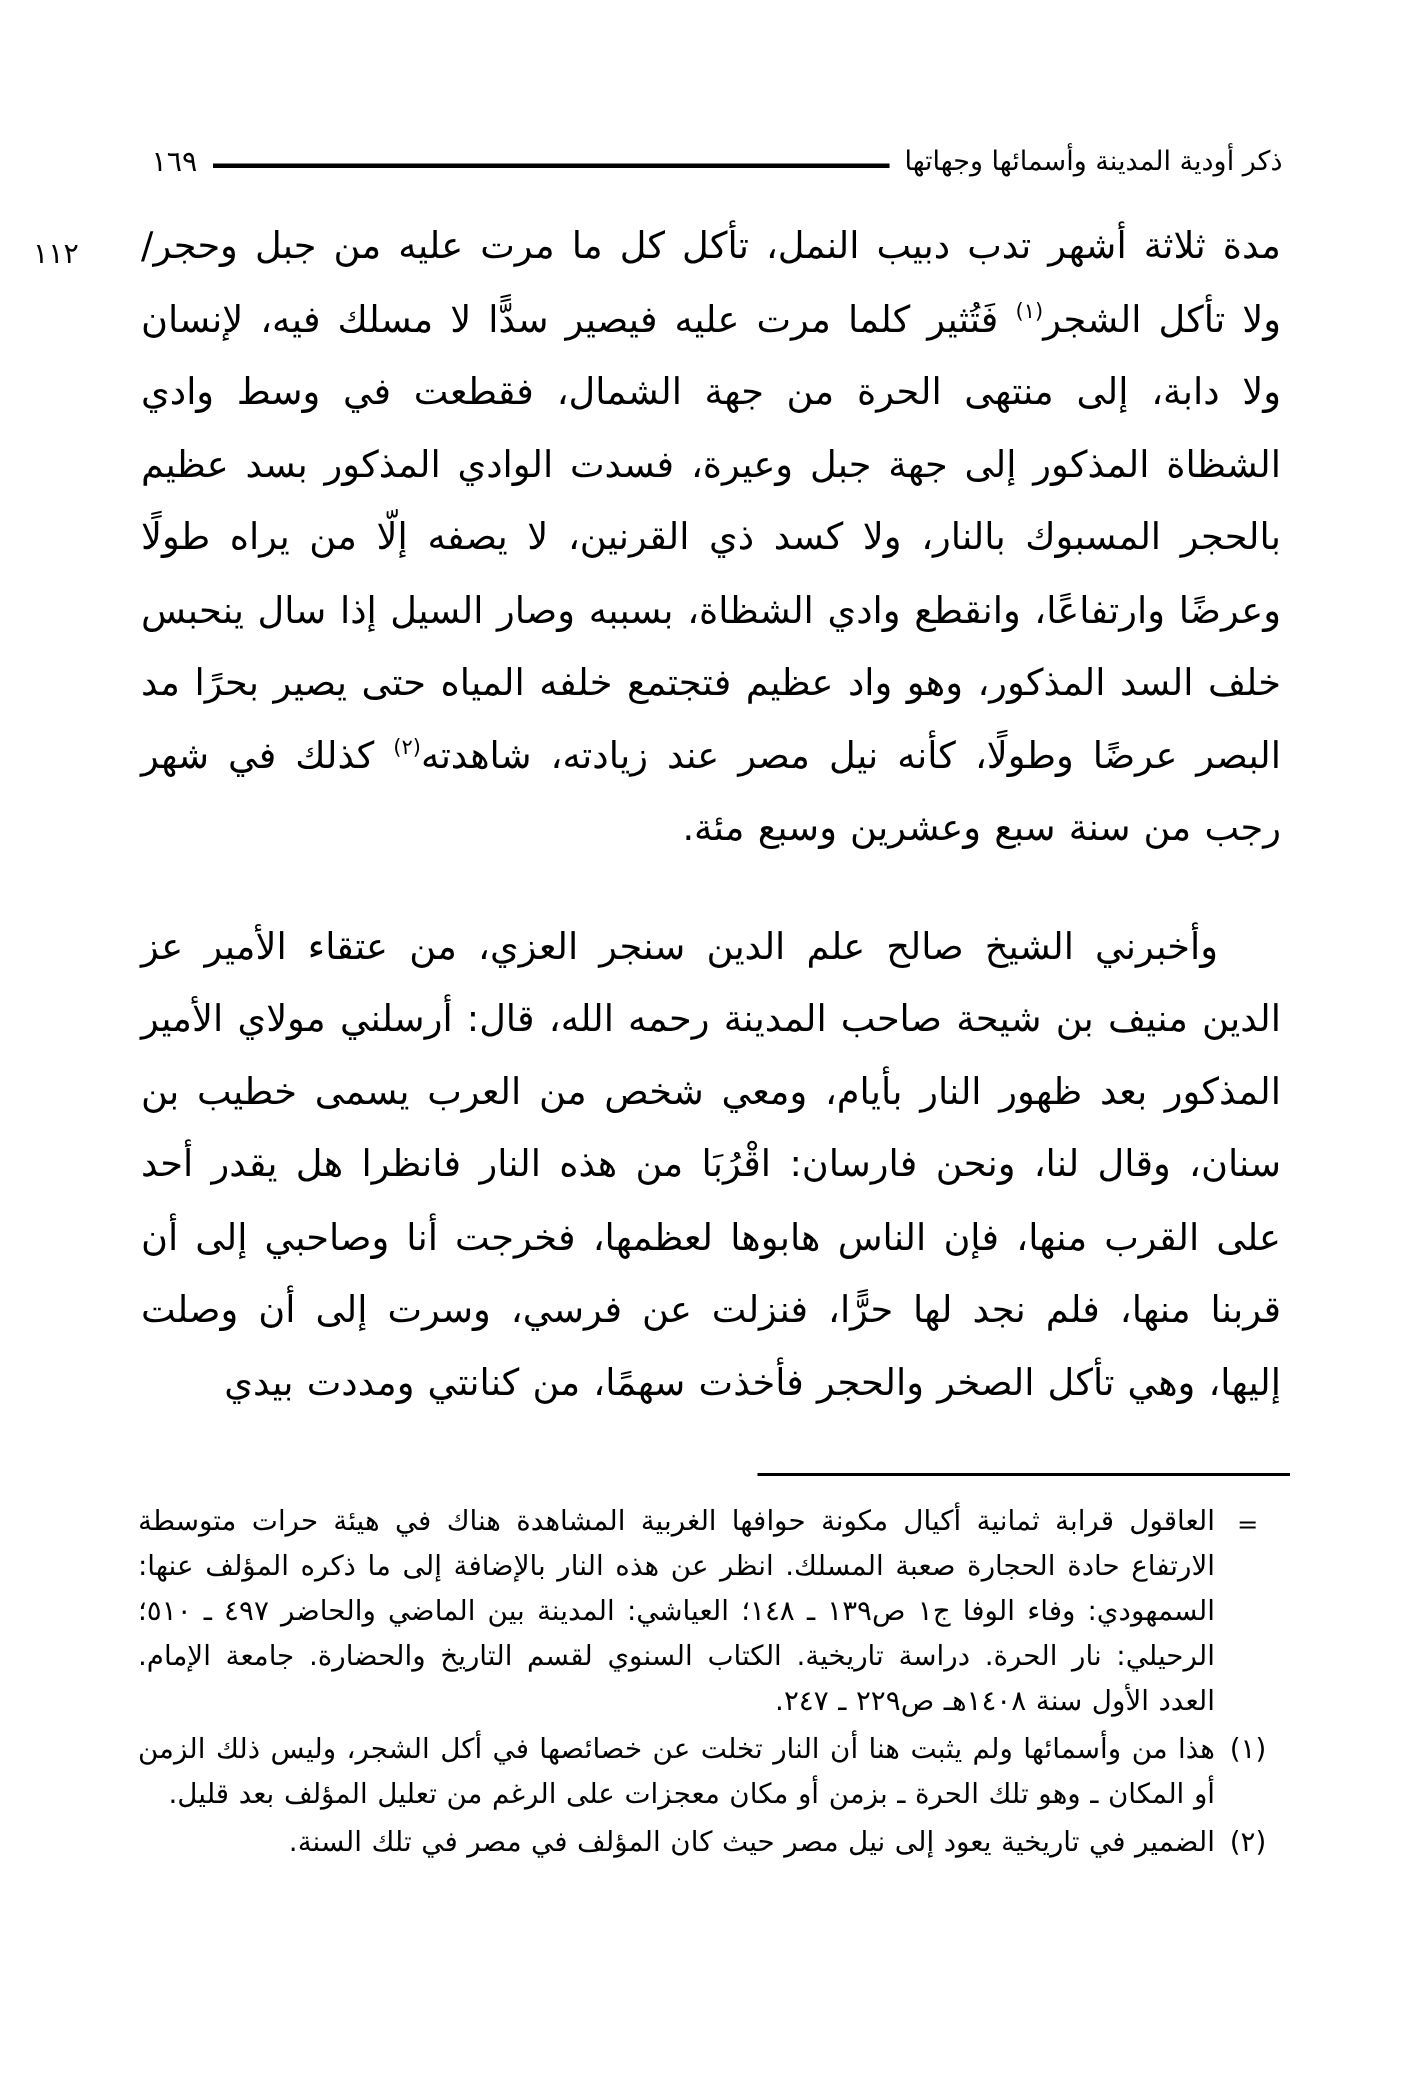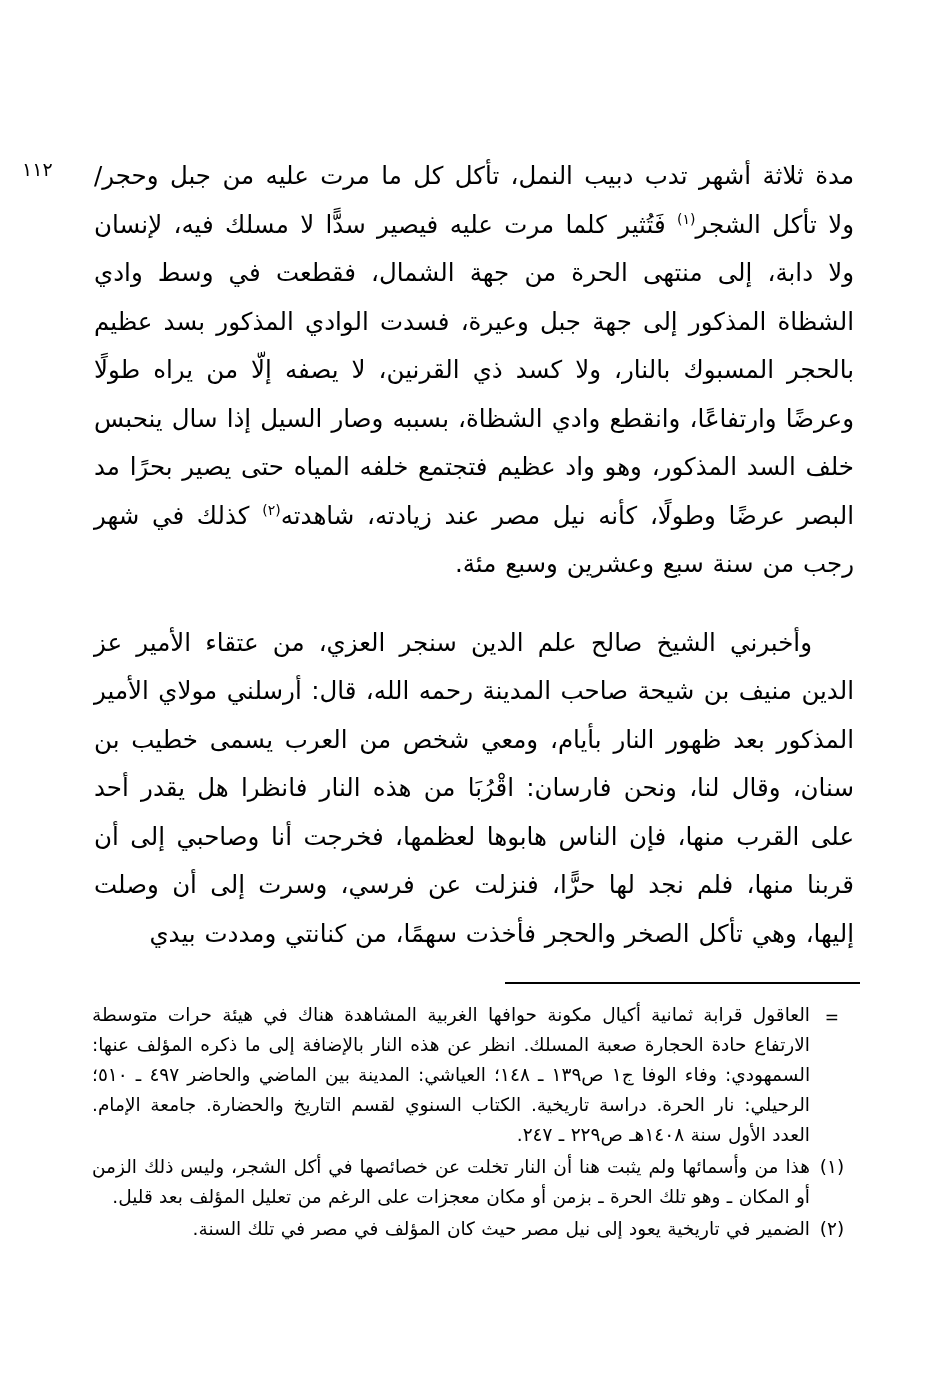--- a/index.html
+++ b/index.html
@@ -67,21 +67,21 @@
     width: 70px;
     text-align: left;
     font-size: 19px;
     letter-spacing: 1px;
     line-height: 1;
   }
 
   
   .body-col {
     position: absolute;
-    top: 152px;
+    top: 140px;
     right: 96px;
     width: 760px;
     direction: rtl;
     text-align: justify;
     text-align-last: right;
   }
   .para {
     font-size: 24.5px;
     line-height: 48.5px;
     margin: 0;
@@ -147,20 +147,25 @@
   }
   .fn-text.last-center {
     text-align-last: right;
   }
 </style>
 </head>
 <body>
 
 <div id="page">
 
+  <div class="running-head">
+    <span class="folio">١٦٩</span>
+    <span class="head-rule"></span>
+    <span class="head-title">ذكر أودية المدينة وأسمائها وجهاتها</span>
+  </div>
 
   <div class="margin-note">١١٢</div>
 
   <div class="body-col">
 
     <p class="para"><span>مدة ثلاثة أشهر تدب دبيب النمل، تأكل كل ما مرت عليه من جبل وحجر/ ولا تأكل الشجر</span><span class="fn-ref">(١)</span> <span>فَتُثير كلما مرت عليه فيصير سدًّا لا مسلك فيه، لإنسان ولا دابة، إلى منتهى الحرة من جهة الشمال، فقطعت في وسط وادي الشظاة المذكور إلى جهة جبل وعيرة، فسدت الوادي المذكور بسد عظيم بالحجر المسبوك بالنار، ولا كسد ذي القرنين، لا يصفه إلّا من يراه طولًا وعرضًا وارتفاعًا، وانقطع وادي الشظاة، بسببه وصار السيل إذا سال ينحبس خلف السد المذكور، وهو واد عظيم فتجتمع خلفه المياه حتى يصير بحرًا مد البصر عرضًا وطولًا، كأنه نيل مصر عند زيادته، شاهدته</span><span class="fn-ref">(٢)</span> <span>كذلك في شهر رجب من سنة سبع وعشرين وسبع مئة.</span></p>
 
     <p class="para indent">وأخبرني الشيخ صالح علم الدين سنجر العزي، من عتقاء الأمير عز الدين منيف بن شيحة صاحب المدينة رحمه الله، قال: أرسلني مولاي الأمير المذكور بعد ظهور النار بأيام، ومعي شخص من العرب يسمى خطيب بن سنان، وقال لنا، ونحن فارسان: اقْرُبَا من هذه النار فانظرا هل يقدر أحد على القرب منها، فإن الناس هابوها لعظمها، فخرجت أنا وصاحبي إلى أن قربنا منها، فلم نجد لها حرًّا، فنزلت عن فرسي، وسرت إلى أن وصلت إليها، وهي تأكل الصخر والحجر فأخذت سهمًا، من كنانتي ومددت بيدي</p>
 
   </div>

